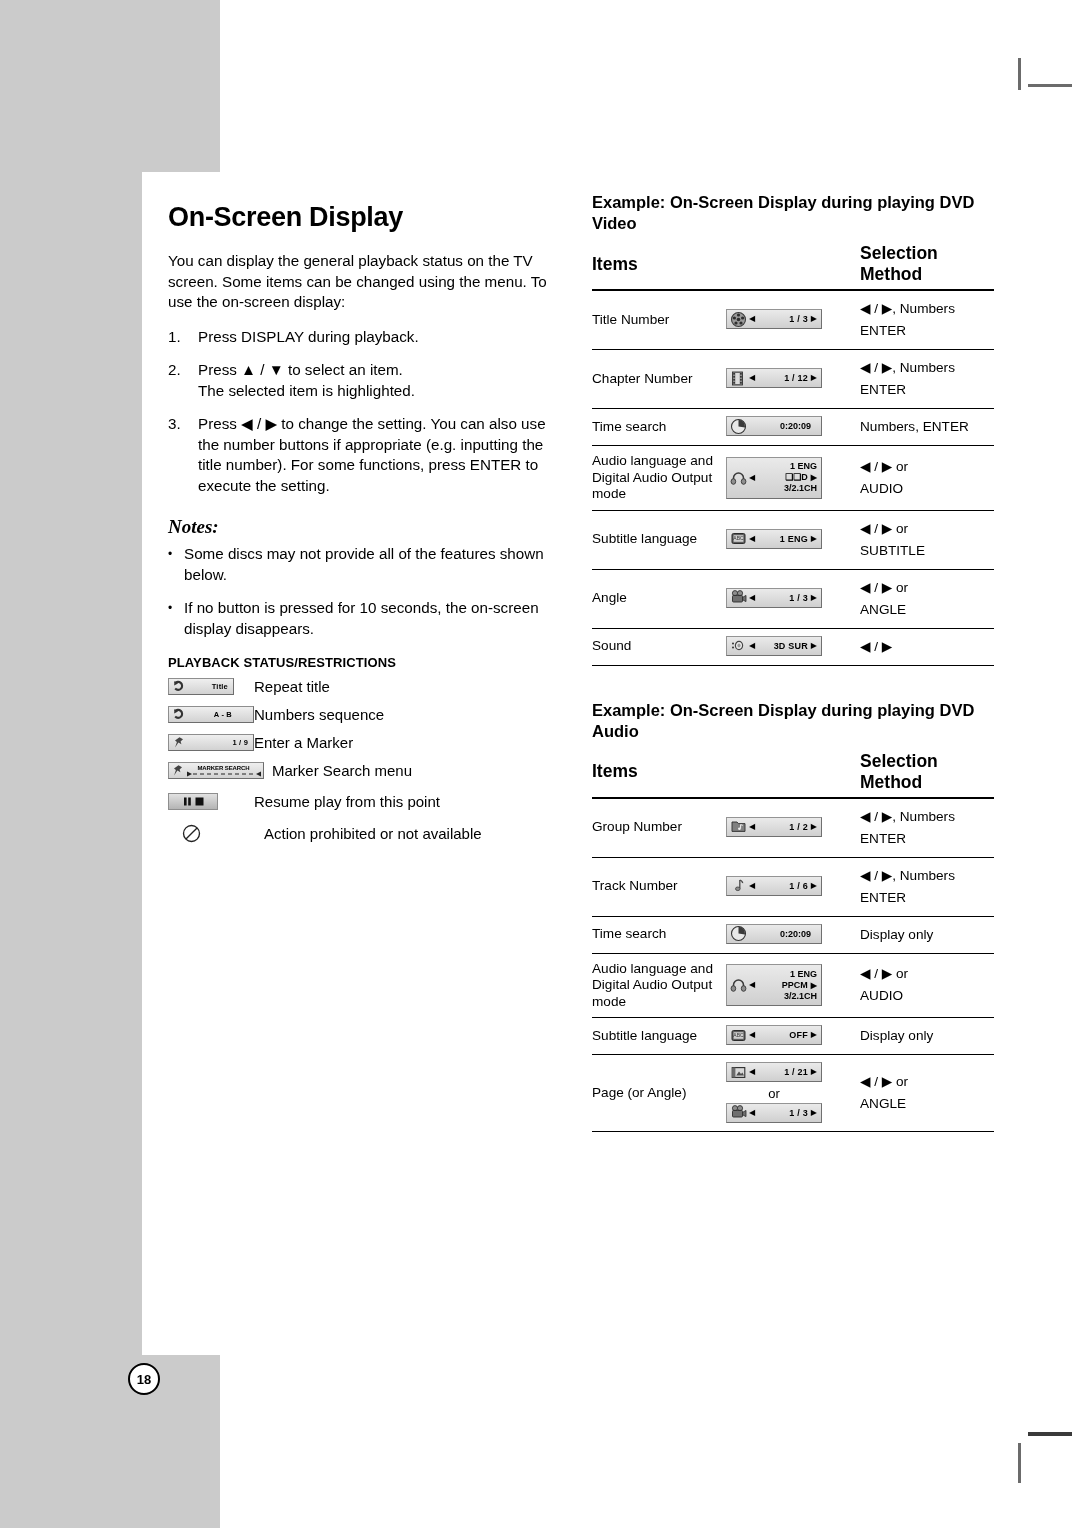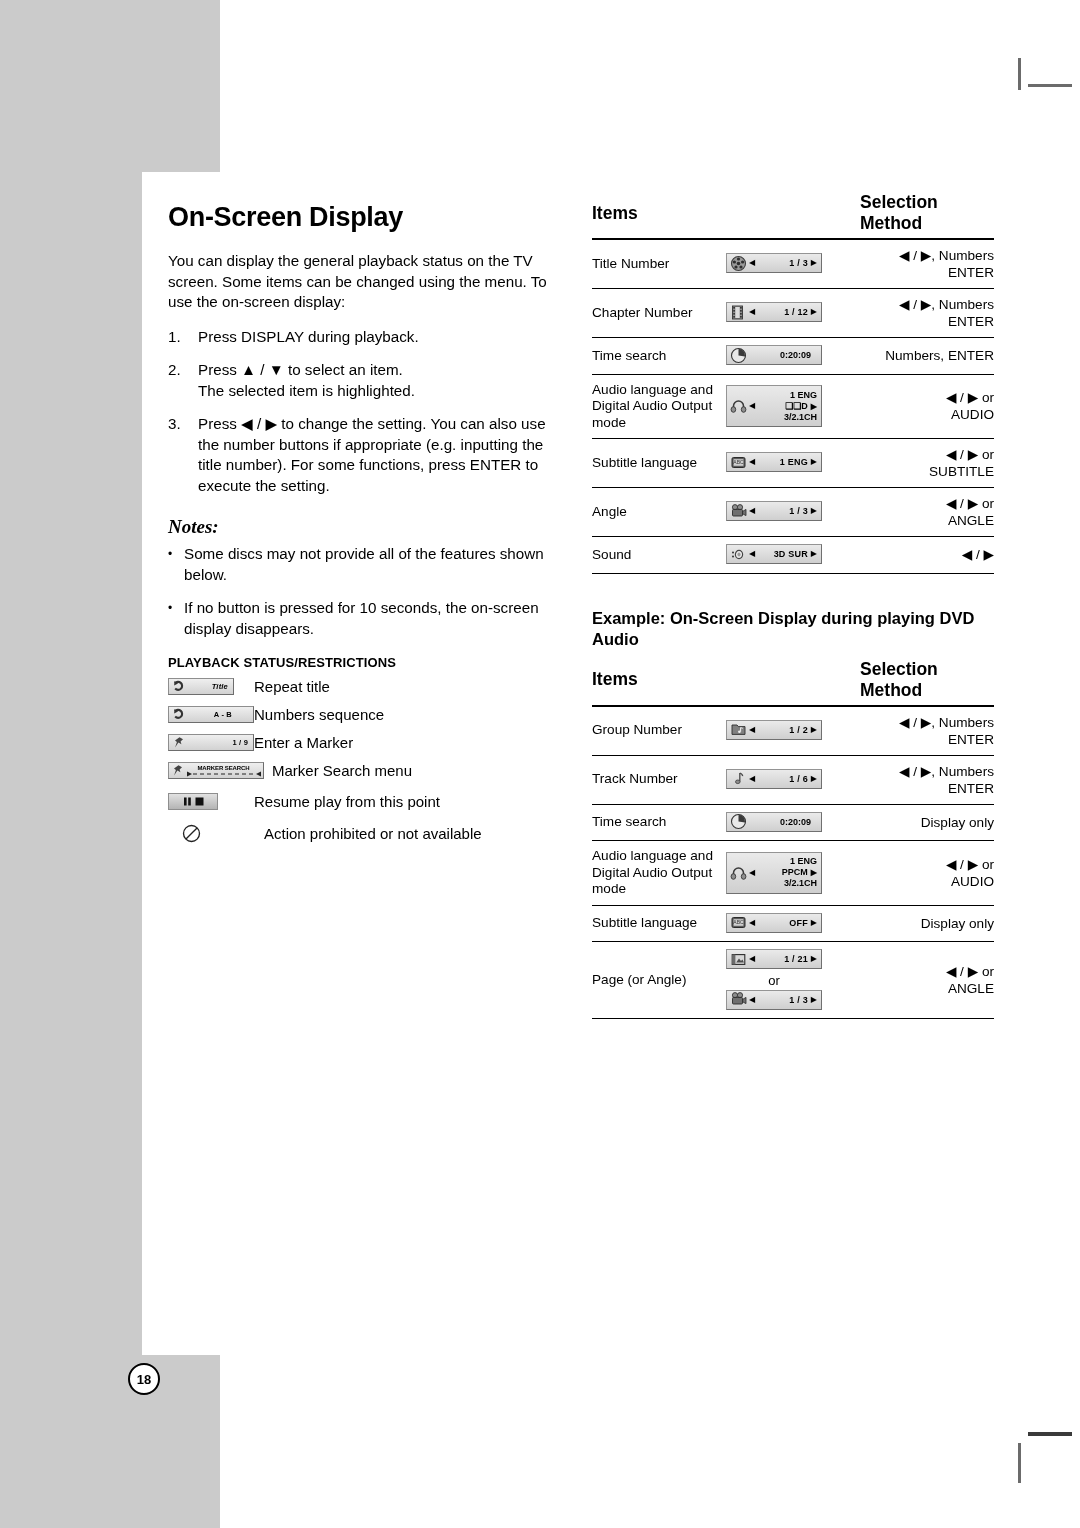--- a/index.html
+++ b/index.html
@@ -57,21 +57,21 @@
 
   
   .osd{
     display:inline-flex;align-items:center;box-sizing:border-box;
     background:linear-gradient(#efefef,#d2d2d2);
     border:1px solid #8e8e8e;border-right-color:#6d6d6d;border-bottom-color:#6d6d6d;
     height:17px;padding:0 3px;
   }
   .osd .gl{width:14px;height:13px;flex:0 0 14px;display:block;}
   .osd .lbl{font-size:7.5px;font-weight:bold;margin-left:auto;padding-right:2px;letter-spacing:.2px;}
-  .osd.w-title{width:66px;font-style:italic;}
+  .osd.w-title{width:66px;}
   .osd.w-ab{width:88px;}
   .osd.w-marker-num{width:94px;}
   .osd.w-msearch{width:96px;padding:0 2px;}
   .resume-box{
     width:48px;height:15px;background:linear-gradient(#e2e2e2,#b4b4b4);
     border:1px solid #8e8e8e;display:flex;align-items:center;justify-content:center;gap:3px;
   }
   .prohibit{width:19px;height:19px;margin-left:14px;}
 
   .msearch-label{font-size:6px;font-weight:bold;letter-spacing:-.1px;}
@@ -82,21 +82,21 @@
   table.osd-table th{
     text-align:left;font-size:17.5px;font-weight:bold;padding:0 0 4px 0;
     border-bottom:2.4px solid #000;
   }
   table.osd-table th.sel{text-align:left;}
   table.osd-table td{
     border-bottom:1.4px solid #000;font-size:13.6px;padding:7px 0 7px 0;vertical-align:middle;
   }
   td.c-item{width:128px;line-height:16.5px;}
   td.c-icon{width:140px;text-align:left;}
-  td.c-sel{text-align:right;line-height:17px;font-size:13.6px;}
+  td.c-sel{text-align:left;line-height:22px;font-size:13.6px;}
   .or-txt{display:block;text-align:center;font-size:13px;margin:2px 0 2px 0;}
 
   
   .tosd{
     display:inline-flex;align-items:center;box-sizing:border-box;width:96px;height:20px;
     background:linear-gradient(#eaeaea,#cfcfcf);
     border:1px solid #949494;border-right-color:#707070;border-bottom-color:#707070;
     padding:0 4px 0 3px;
   }
   .tosd.tall{height:42px;align-items:center;}
@@ -241,20 +241,21 @@
           <line x1="4.2" y1="15.8" x2="15.8" y2="4.2" stroke="#222" stroke-width="1.4"></line>
         </svg>
       </div>
       <span class="pb-label" style="margin-left:10px">Action prohibited or not available</span>
     </div>
 
   </div>
 
   <div id="right-col">
 
+    <h2 class="exh">Example: On-Screen Display during playing DVD Video</h2>
 
     <table class="osd-table">
       <thead>
         <tr>
           <th colspan="2">Items</th>
           <th class="sel">Selection Method</th>
         </tr>
       </thead>
       <tbody>
         <tr>

